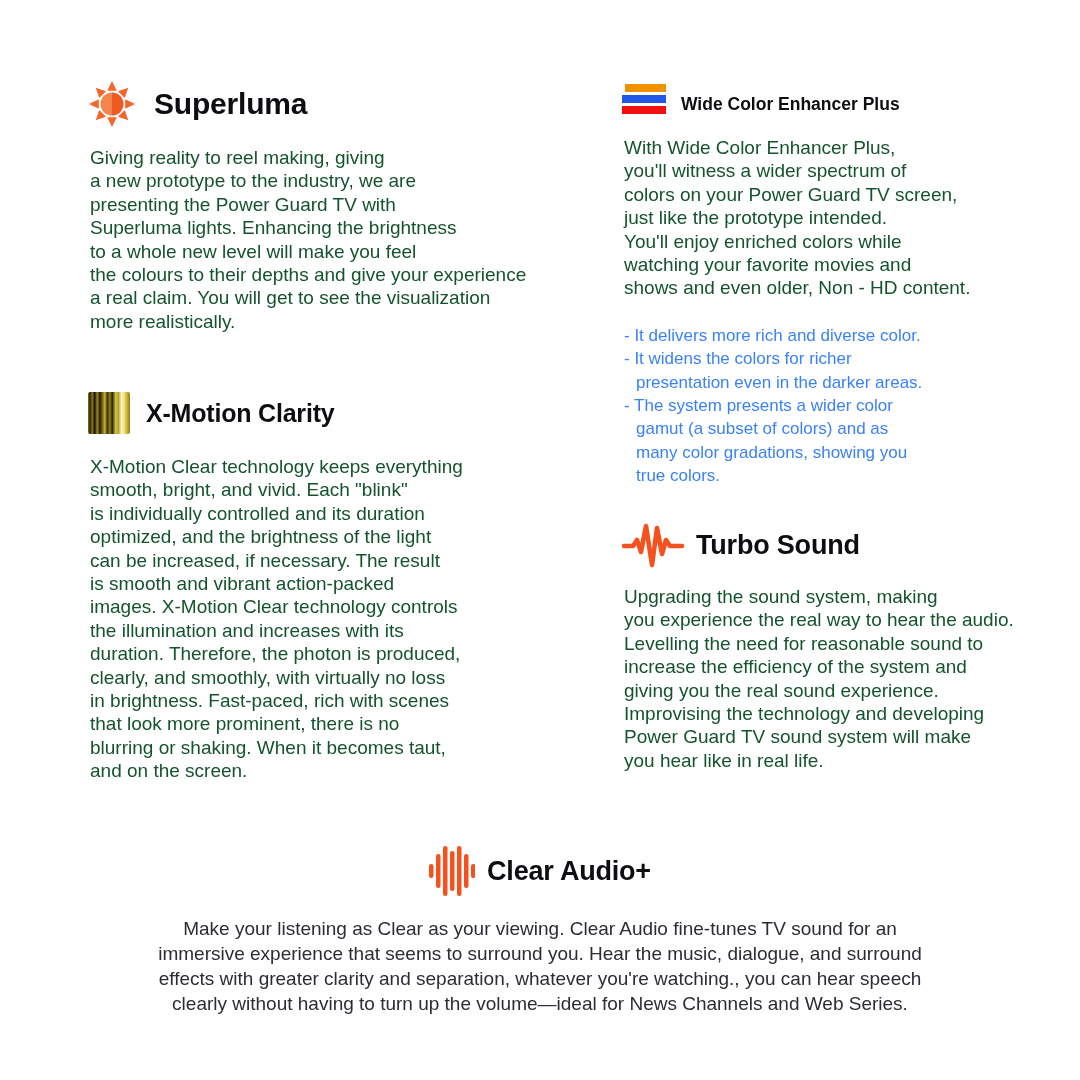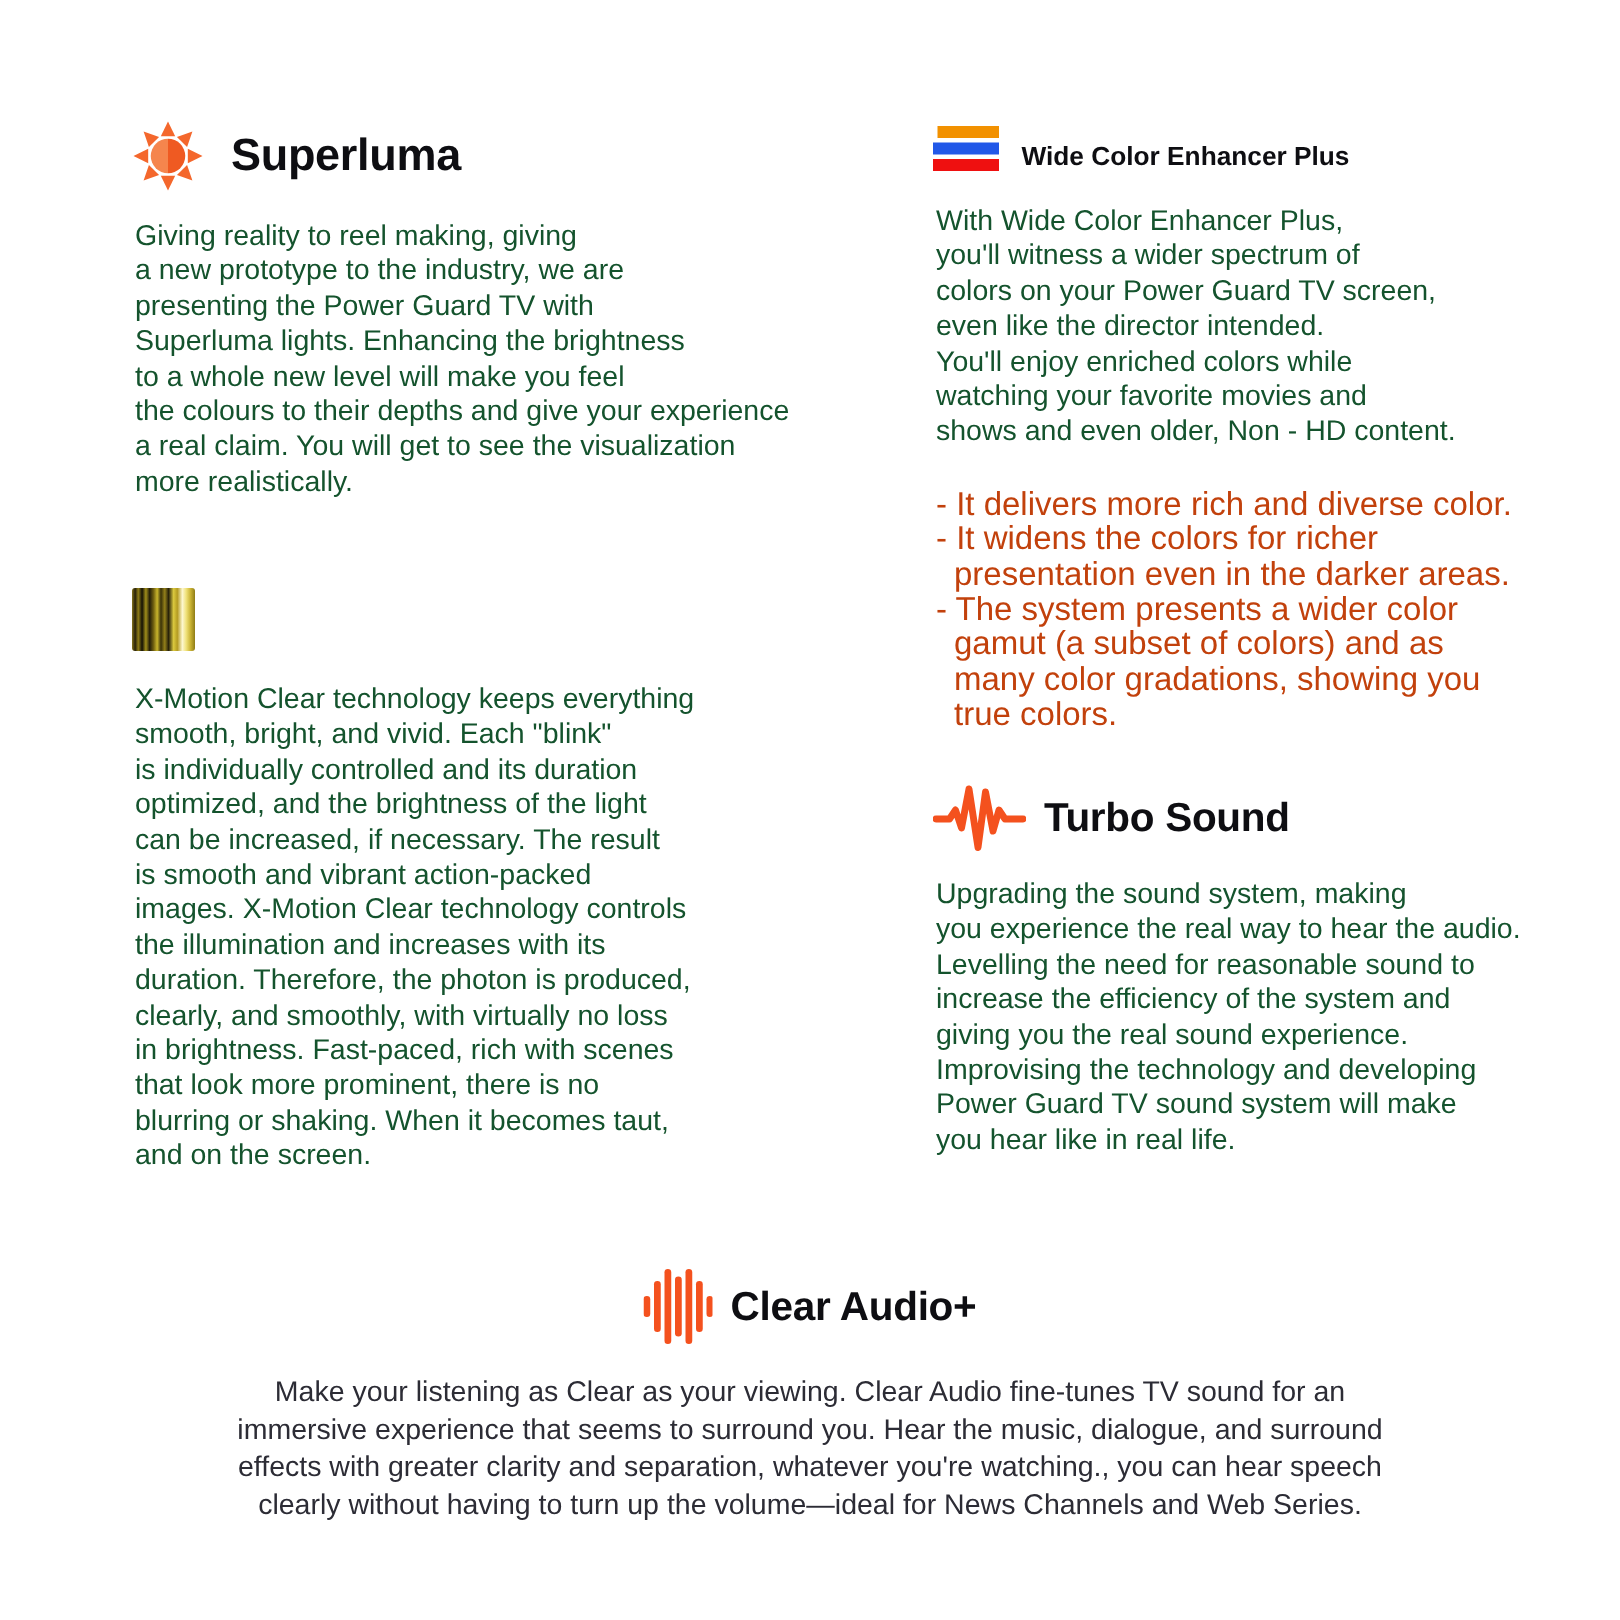--- a/index.html
+++ b/index.html
@@ -36,21 +36,21 @@
   #sec-superluma .body { margin-top: 18px; margin-left: 2px; }
 
   #sec-xmotion { left: 88px; top: 392px; width: 512px; }
   #sec-xmotion .body { margin-top: 21px; margin-left: 2px; }
 
   #sec-widecolor { left: 622px; top: 84px; width: 452px; }
   #sec-widecolor .body { margin-top: 21px; margin-left: 2px; }
   .bullets { list-style: none; margin-top: 24px; margin-left: 2px; }
   .bullets li {
     white-space: pre-line;
-    font-size: 22px; line-height: 23.4px; color: #c2410c;
+    font-size: 17px; line-height: 23.4px; color: #3b82f6;
     padding-left: 12px; text-indent: -12px;
   }
 
   #sec-turbo { left: 622px; top: 520px; width: 452px; }
   #sec-turbo .body { margin-top: 15px; margin-left: 2px; }
 
   #sec-clearaudio { left: 0; top: 842px; width: 1080px; }
   #sec-clearaudio .hdr { justify-content: center; }
   .body-center {
     white-space: pre-line; text-align: center;
@@ -107,20 +107,21 @@
 the colours to their depths and give your experience
 a real claim. You will get to see the visualization
 more realistically.</p>
   </section>
 
   <section class="sec" id="sec-xmotion">
     <div class="hdr hdr-md">
       <span class="icon">
         <span class="xmotion-swatch"></span>
       </span>
+      <h2>X-Motion Clarity</h2>
     </div>
     <p class="body">X-Motion Clear technology keeps everything
 smooth, bright, and vivid. Each "blink"
 is individually controlled and its duration
 optimized, and the brightness of the light
 can be increased, if necessary. The result
 is smooth and vibrant action-packed
 images. X-Motion Clear technology controls
 the illumination and increases with its
 duration. Therefore, the photon is produced,
@@ -138,21 +139,21 @@
           <rect x="3" y="0" width="41" height="8" fill="#f29100"></rect>
           <rect x="0" y="11" width="44" height="8" fill="#2158e8"></rect>
           <rect x="0" y="22" width="44" height="8" fill="#ef1010"></rect>
         </svg>
       </span>
       <h2>Wide Color Enhancer Plus</h2>
     </div>
     <p class="body">With Wide Color Enhancer Plus,
 you'll witness a wider spectrum of
 colors on your Power Guard TV screen,
-even like the director intended.
+just like the prototype intended.
 You'll enjoy enriched colors while
 watching your favorite movies and
 shows and even older, Non - HD content.</p>
     <ul class="bullets">
       <li>- It delivers more rich and diverse color.</li>
       <li>- It widens the colors for richer
 presentation even in the darker areas.</li>
       <li>- The system presents a wider color
 gamut (a subset of colors) and as
 many color gradations, showing you

